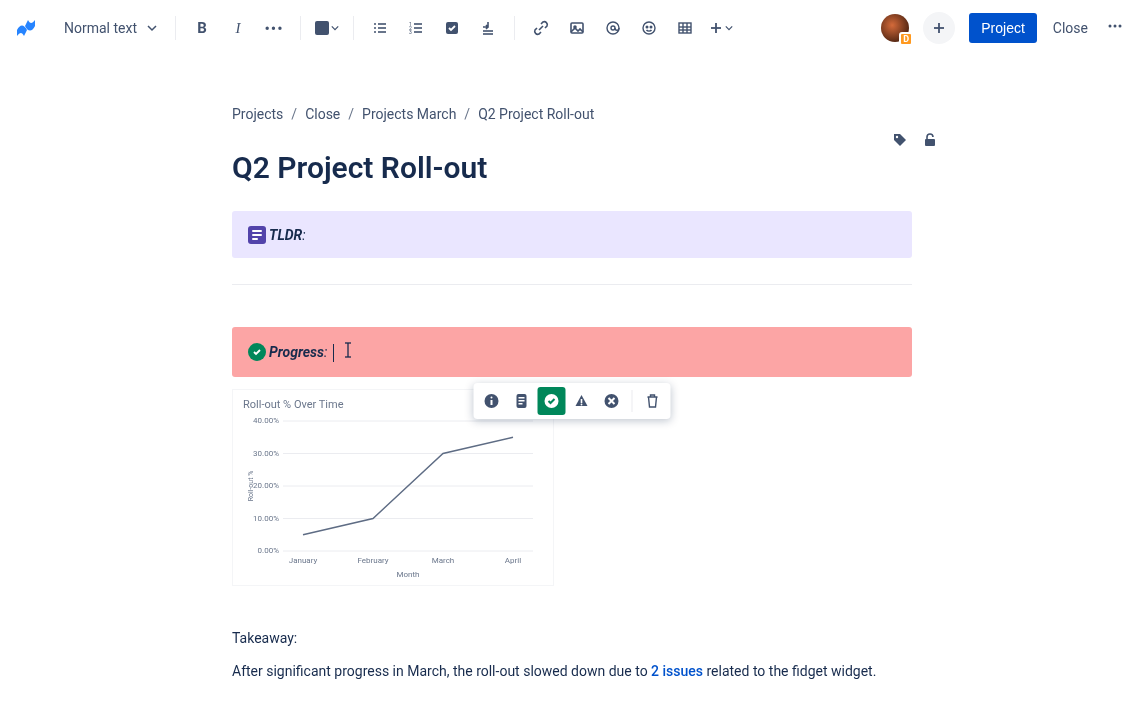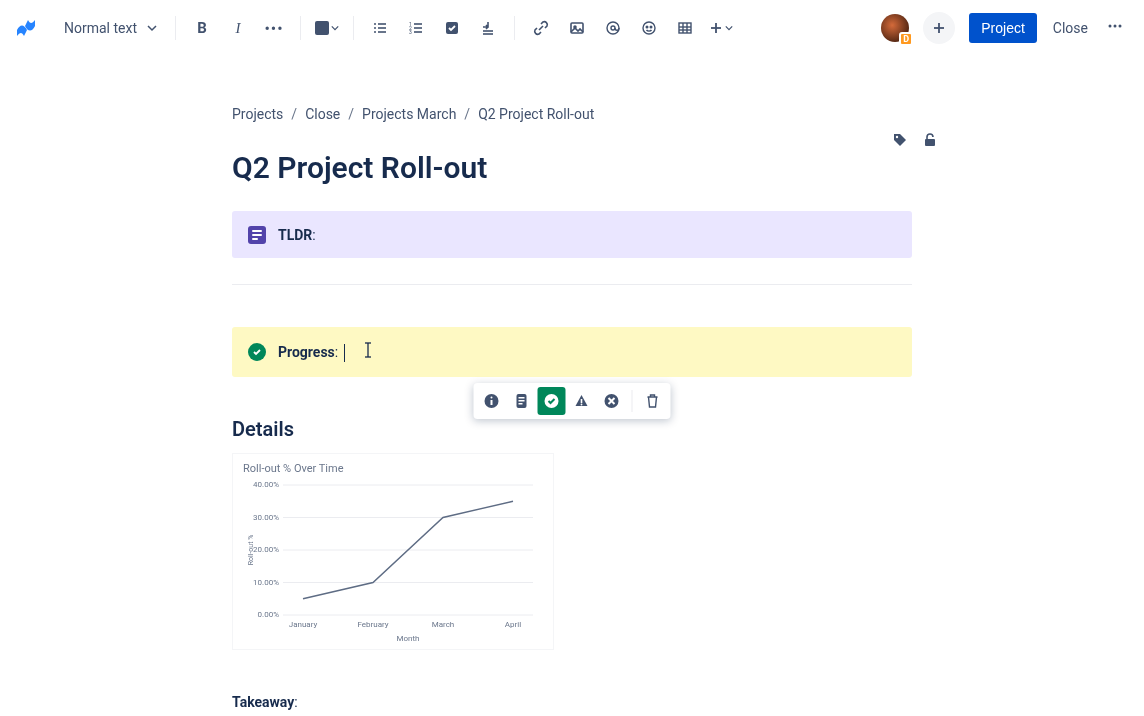--- a/index.html
+++ b/index.html
@@ -84,25 +84,26 @@
   .page-actions .ic { cursor:pointer; }
   .page-title {
     font-size:30px; font-weight:600; color:#172B4D;
     margin-top: 28px;
   }
   
   .panel {
     display:flex; align-items:center;
     border-radius:3px;
     padding: 14px 16px;
-    gap:12px;
+    gap:3px;
     margin-top: 26px;
+    font-style: italic;
   }
   .panel-tldr { background:#EAE6FF; }
-  .panel-progress { background:#fef9c3; margin-top: 42px; position:relative; }
+  .panel-progress { background:#fca5a5; margin-top: 42px; position:relative; }
   .panel .label { font-weight:700; font-size:14px; }
   .panel .colon { font-size:14px; }
   .panel .cursor-bar {
     width:1px; height:18px; background:#172B4D; margin-left:2px;
   }
   .tldr-icon {
     width:18px; height:18px; border-radius:3px; background:#5243AA;
     display:flex; flex-direction:column; justify-content:center; gap:2px; padding:3px 4px;
   }
   .tldr-icon span { height:2px; background:#fff; border-radius:1px; }
@@ -132,21 +133,21 @@
   }
   .pt-btn.active { background:#00875A; color:#fff; }
   .pt-sep { width:1px; height:22px; background:#EBECF0; margin:0 4px; }
   
   .details-heading { font-size:20px; font-weight:600; margin-top:40px; }
   .details-row { display:flex; gap:42px; margin-top:12px;flex-direction:column; }
   .chart-wrap { border:1px solid #F4F5F7; padding:8px 10px 4px; width:322px; }
   .chart-title { font-size:11px; color:#6B778C; }
   .chart-svg { display:block; }
   .takeaway { font-size:14px; line-height:1.5; color:#172B4D; flex:1; }
-  .takeaway .tk-label { font-weight:700; }
+  .takeaway .tk-label { font-weight:400; }
   .takeaway a { color:#0052CC; text-decoration:none; font-weight:500; }
   .axis-text { font-size:8px; fill:#6B778C; }
   .axis-label-y { font-size:7px; fill:#6B778C; }
   .axis-label-x { font-size:8px; fill:#6B778C; }
 </style>
 </head>
 <body>
 
 <div class="toolbar">
   <div class="logo">
@@ -382,21 +383,20 @@
       <div class="pt-btn">
         <svg width="14" height="16" viewBox="0 0 14 16" stroke="currentColor" stroke-width="1.4" fill="none">
             <path d="M2 4 L12 4"></path>
             <path d="M5 4 L5 2 L9 2 L9 4"></path>
             <path d="M3 4 L4 14 L10 14 L11 4"></path>
           </svg>
       </div>
     </div>
   </div>
 
-  <h2 class="details-heading">Details</h2>
 
   <div class="details-row">
     <div class="chart-wrap">
       <div class="chart-title">Roll-out % Over Time</div>
       <svg id="chart-svg" class="chart-svg" width="300" height="170" viewBox="0 0 300 170">
           <line x1="40" y1="140" x2="290" y2="140" stroke="#EBECF0" stroke-width="1"></line>
           <text x="36" y="142" text-anchor="end" class="axis-text">0.00%</text>
           <line x1="40" y1="107.5" x2="290" y2="107.5" stroke="#EBECF0" stroke-width="1"></line>
           <text x="36" y="109.5" text-anchor="end" class="axis-text">10.00%</text>
           <line x1="40" y1="75" x2="290" y2="75" stroke="#EBECF0" stroke-width="1"></line>
@@ -409,15 +409,18 @@
           <text x="130" y="152" text-anchor="middle" class="axis-text">February</text>
           <text x="200" y="152" text-anchor="middle" class="axis-text">March</text>
           <text x="270" y="152" text-anchor="middle" class="axis-text">April</text>
           <path d="M60 123.75 L130 107.5 L200 42.5 L270 26.25 " stroke="#5E6C84" stroke-width="1.4" fill="none"></path>
           <text x="10" y="75" text-anchor="middle" class="axis-label-y" transform="rotate(-90 10 75)">Roll-out %</text>
           <text x="165" y="166" text-anchor="middle" class="axis-label-x">Month</text>
         </svg>
     </div>
     <div class="takeaway">
       <p><span class="tk-label">Takeaway</span>:</p>
+      <p style="margin-top:12px;">
+        <span>After significant progress in March, the roll-out slowed down due to </span><a href="#">2 issues</a><span> related to the fidget widget.</span>
+      </p>
     </div>
   </div>
 </div>
 
 </body></html>

